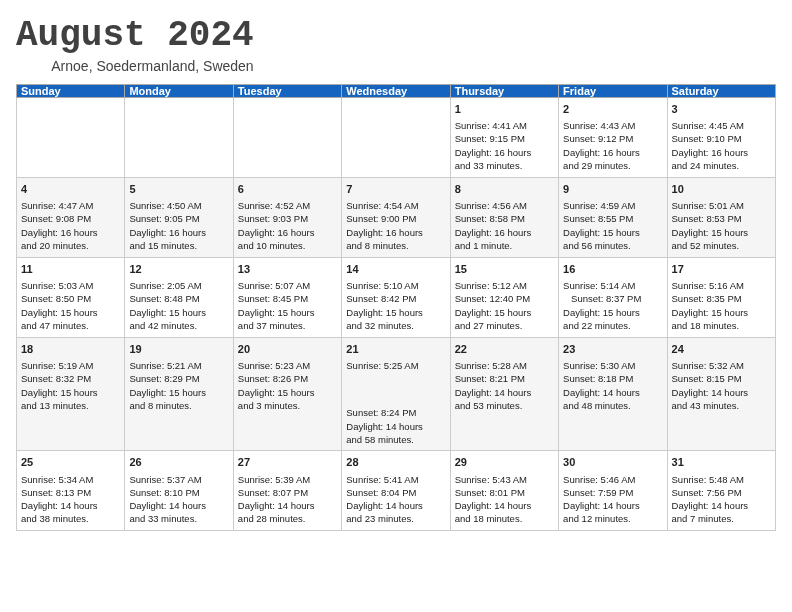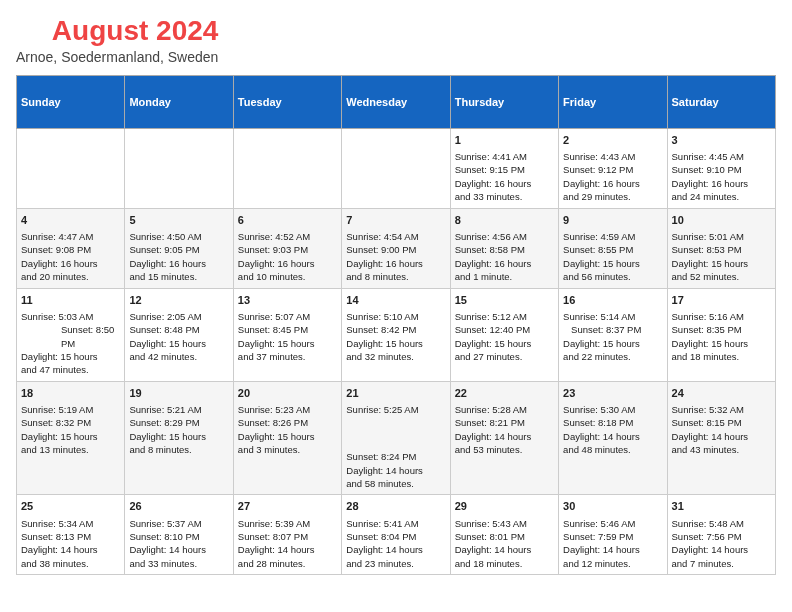--- a/index.html
+++ b/index.html
@@ -37,41 +37,42 @@
       color: #1565c0;
     }
     .logo-icon {
       width: 32px;
       height: 32px;
     }
     .title-block {
       text-align: right;
     }
     .month-year {
-      font-size: 28px;
-      font-weight: bold;
-      color: #ef4444;
+      font-size: 36px;
+      font-weight: bold;
+      color: #404040;
       line-height: 1.1;
+      font-family: Liberation Mono, monospace;
     }
     .location {
       font-size: 14px;
       color: #444;
       margin-top: 2px;
     }
     .calendar {
       width: 100%;
       border-collapse: collapse;
       font-size: 10px;
     }
     .calendar thead tr th {
       background-color: #1565c0;
       color: #fff;
       font-size: 11px;
       font-weight: bold;
-      padding: 20px 4px;
+      padding: 0 4px;
       text-align: left;
       border: 1px solid #aaa;
     }
     .calendar tbody tr td {
       vertical-align: top;
       padding: 4px 4px;
       border: 1px solid #ccc;
       width: calc(100% / 7);
       height: 80px;
       background: #fff;
@@ -190,21 +191,21 @@
           <span style="display: block;">Sunrise: 5:01 AM</span>
           <span style="display: block;">Sunset: 8:53 PM</span>
           <span style="display: block;">Daylight: 15 hours</span>
           <span style="display: block;">and 52 minutes.</span>
         </td>
       </tr>
       <tr>
         <td>
           <span class="day-number">11</span>
           <span style="display: block;">Sunrise: 5:03 AM</span>
-          <span style="display: block; margin-left: 40px;">Sunset: 8:50 PM</span>
+          <span style="display: block;">Sunset: 8:50 PM</span>
           <span style="display: block;">Daylight: 15 hours</span>
           <span style="display: block;">and 47 minutes.</span>
         </td>
         <td>
           <span class="day-number">12</span>
           <span style="display: block;">Sunrise: 2:05 AM</span>
           <span style="display: block;">Sunset: 8:48 PM</span>
           <span style="display: block;">Daylight: 15 hours</span>
           <span style="display: block;">and 42 minutes.</span>
         </td>

